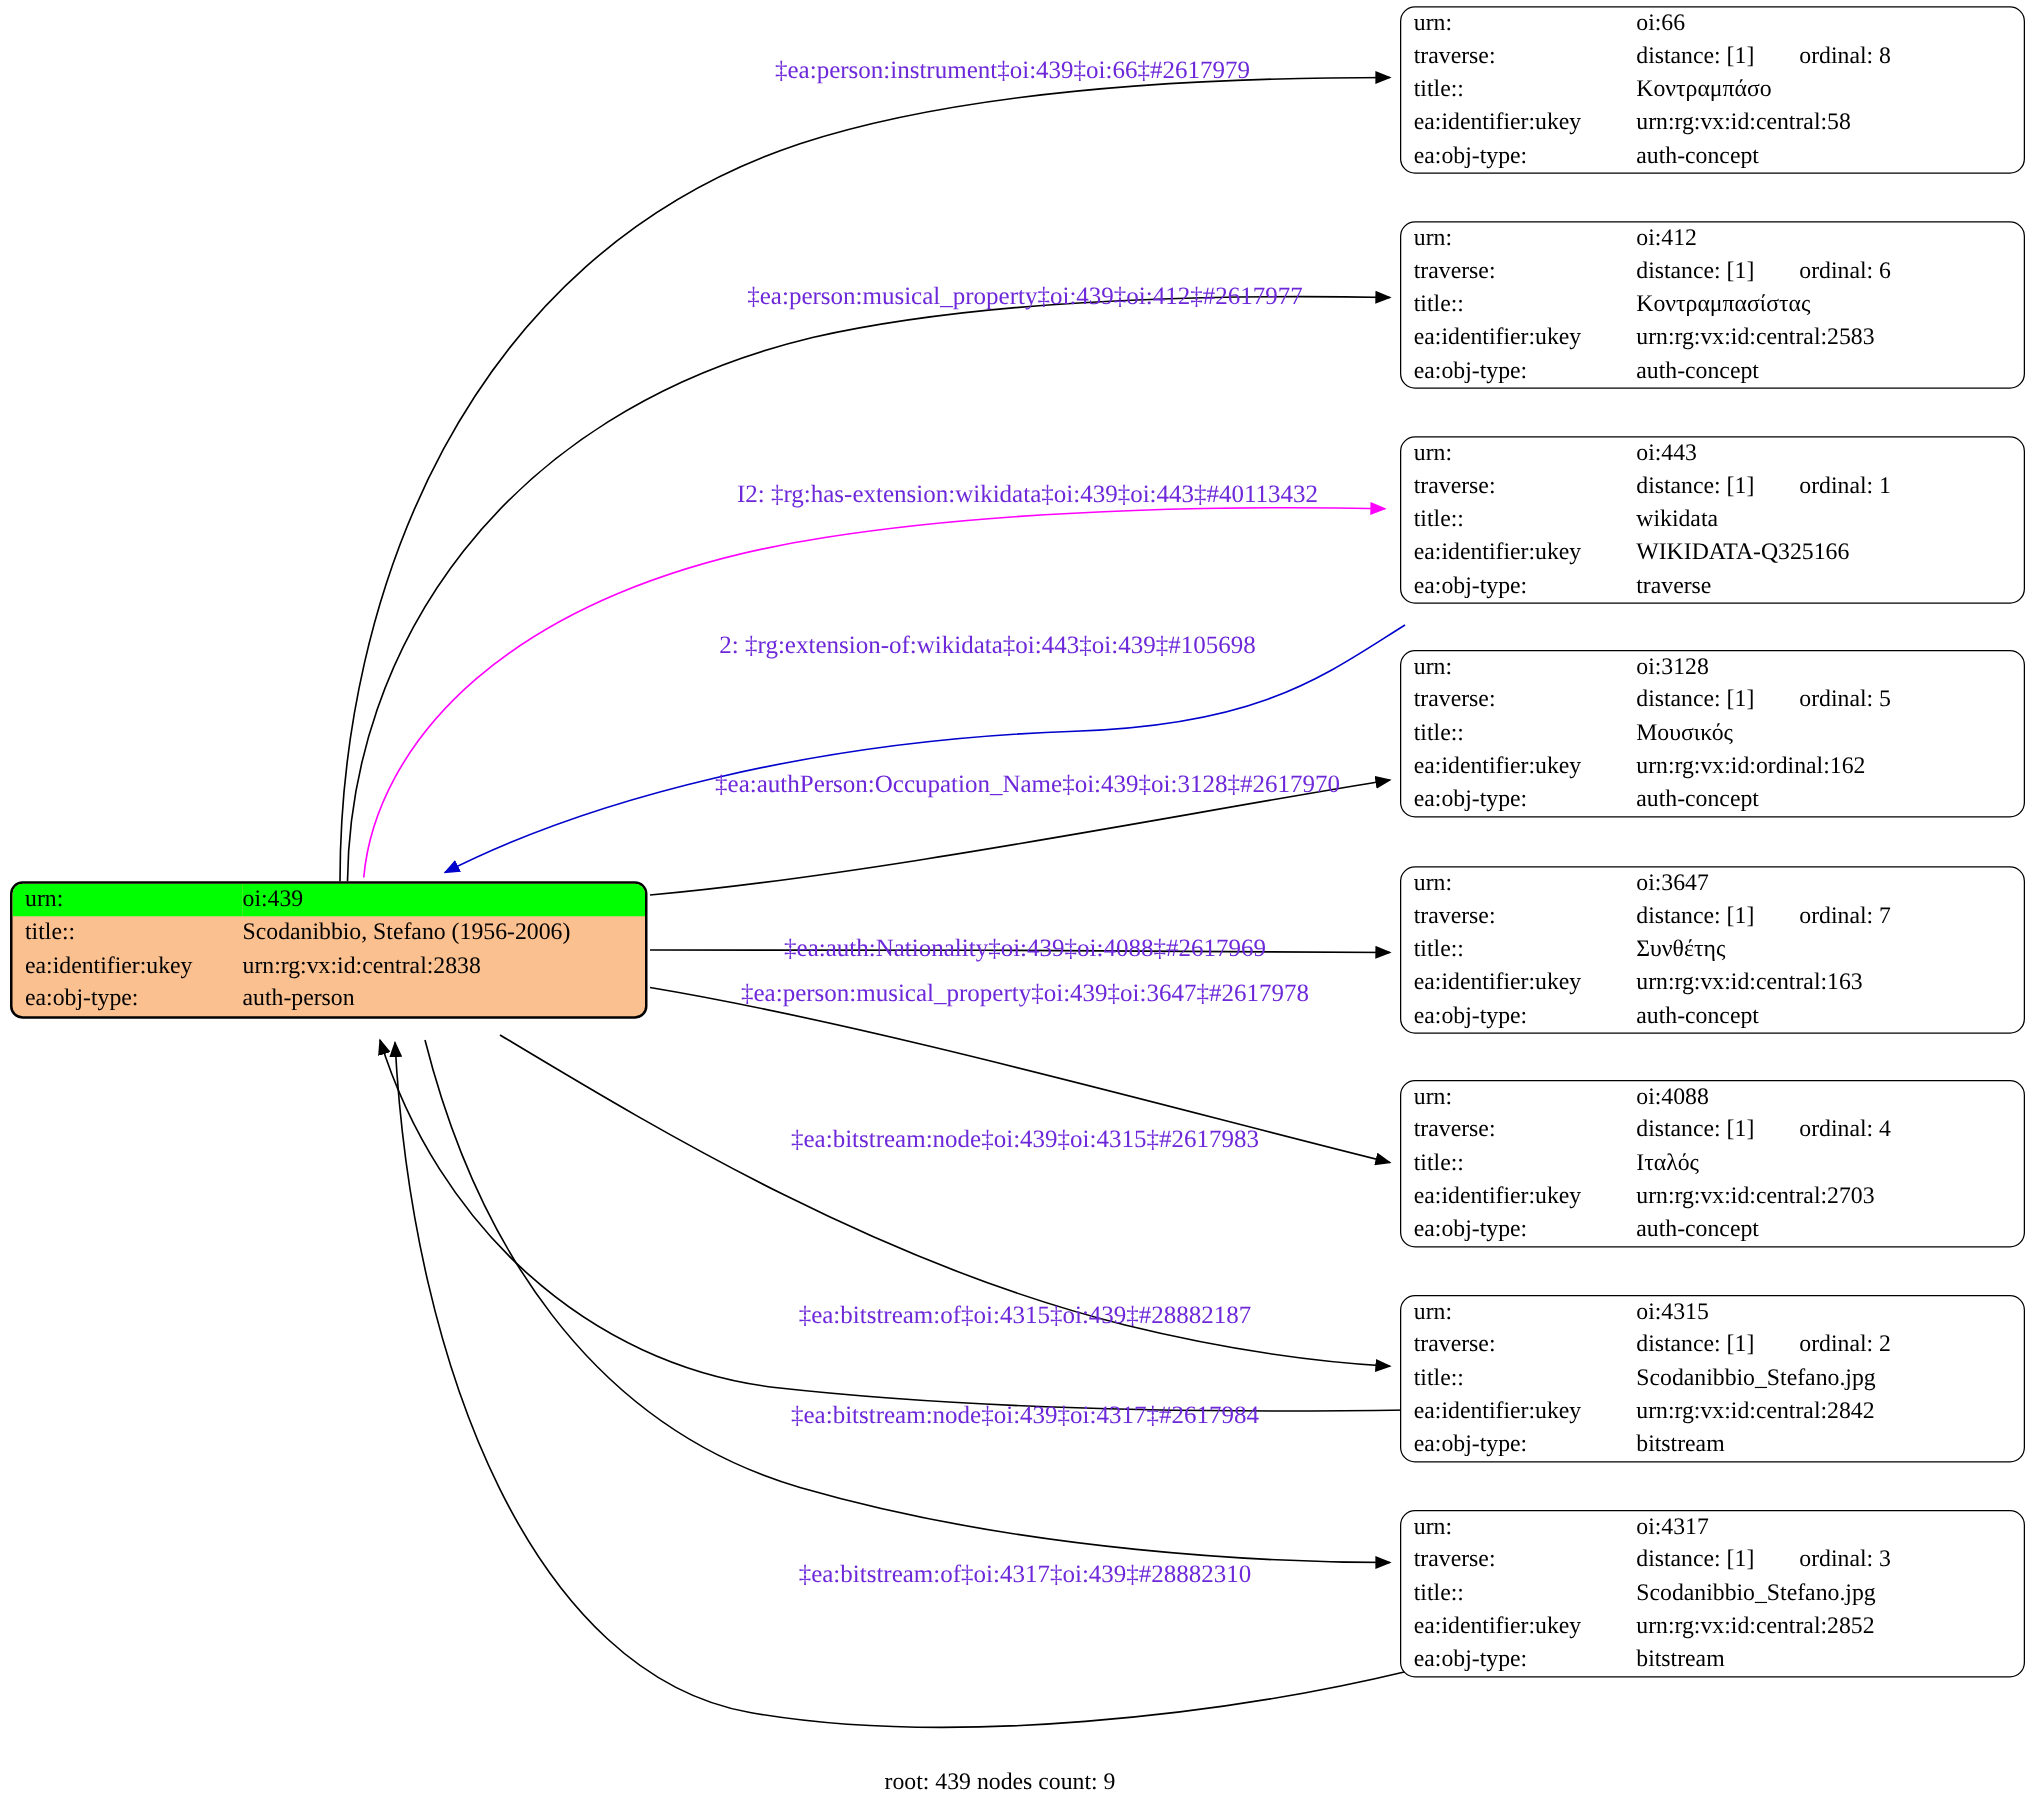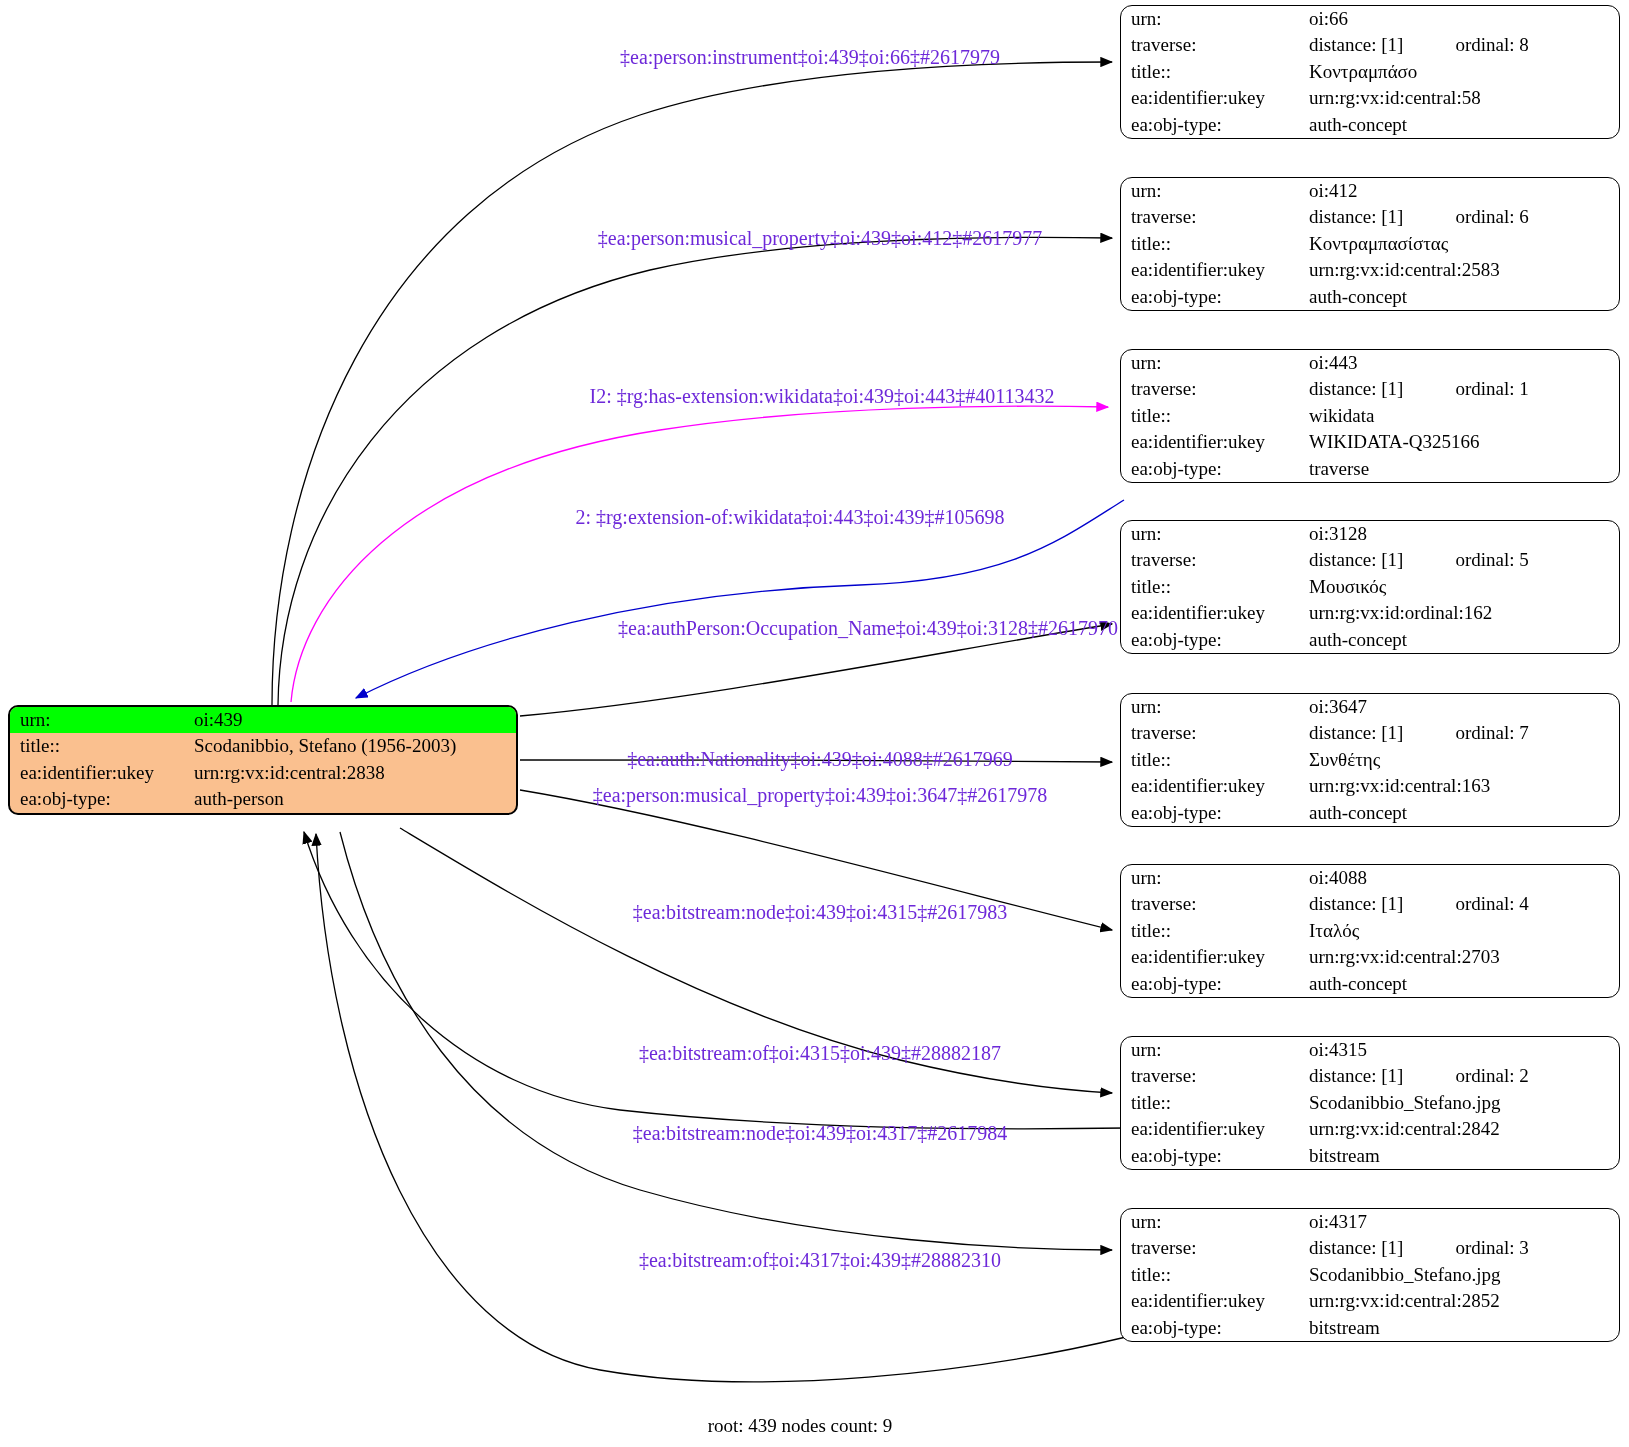--- a/index.html
+++ b/index.html
@@ -37,21 +37,21 @@
     font-size: 19px;
     line-height: 1.18;
   }
   .node td {
     padding: 2px 6px 2px 10px;
     vertical-align: top;
     white-space: nowrap;
   }
   .node td.k { width: 172px; }
   .node td.v { padding-left: 0; }
-  .node td.v span.ord { padding-left: 20px; margin-left: 32px; }
+  .node td.v span.ord { padding-left: 36px; }
 
   .root-node {
     background: #fac08f;
     border: 2px solid #000000;
     border-radius: 10px;
   }
   .root-node table { font-size: 19px; }
   .root-node td.hl {
     background: #00ff00;
   }
@@ -114,21 +114,21 @@
 
   <div class="node root-node" style="left:8px; top:705px; width:510px;">
     <table>
       <tbody>
           <tr>
         <td class="k hl">urn:</td>
         <td class="v hl">oi:439</td>
       </tr>
       <tr>
         <td class="k">title::</td>
-        <td class="v">Scodanibbio, Stefano (1956-2003)</td>
+        <td class="v">Scodanibbio, Stefano (1956-2006)</td>
       </tr>
       <tr>
         <td class="k">ea:identifier:ukey</td>
         <td class="v">urn:rg:vx:id:central:2838</td>
       </tr>
       <tr>
         <td class="k">ea:obj-type:</td>
         <td class="v">auth-person</td>
       </tr>
     </tbody>
@@ -364,21 +364,21 @@
         <td class="v">bitstream</td>
       </tr>
     </tbody>
       </table>
   </div>
 
   <div class="edge-label" style="left:810px; top:57px;">‡ea:person:instrument‡oi:439‡oi:66‡#2617979</div>
   <div class="edge-label" style="left:820px; top:238px;">‡ea:person:musical_property‡oi:439‡oi:412‡#2617977</div>
   <div class="edge-label" style="left:822px; top:396px;">I2: ‡rg:has-extension:wikidata‡oi:439‡oi:443‡#40113432</div>
   <div class="edge-label" style="left:790px; top:517px;">2: ‡rg:extension-of:wikidata‡oi:443‡oi:439‡#105698</div>
-  <div class="edge-label" style="left:868px; top:628px;">‡ea:authPerson:Occupation_Name‡oi:439‡oi:3128‡#2617970</div>
+  <div class="edge-label" style="left:822px; top:628px;">‡ea:authPerson:Occupation_Name‡oi:439‡oi:3128‡#2617970</div>
   <div class="edge-label" style="left:820px; top:757px;margin-top:38px;">‡ea:person:musical_property‡oi:439‡oi:3647‡#2617978</div>
   <div class="edge-label" style="left:820px; top:759px;">‡ea:auth:Nationality‡oi:439‡oi:4088‡#2617969</div>
   <div class="edge-label" style="left:820px; top:912px;">‡ea:bitstream:node‡oi:439‡oi:4315‡#2617983</div>
   <div class="edge-label" style="left:820px; top:1053px;font-family:Liberation Serif, serif;">‡ea:bitstream:of‡oi:4315‡oi:439‡#28882187</div>
   <div class="edge-label" style="left:820px; top:1133px;">‡ea:bitstream:node‡oi:439‡oi:4317‡#2617984</div>
   <div class="edge-label" style="left:820px; top:1260px;">‡ea:bitstream:of‡oi:4317‡oi:439‡#28882310</div>
 
   <div class="caption" style="left:800px; top:1415px;">root: 439 nodes count: 9</div>
 
 </div>

